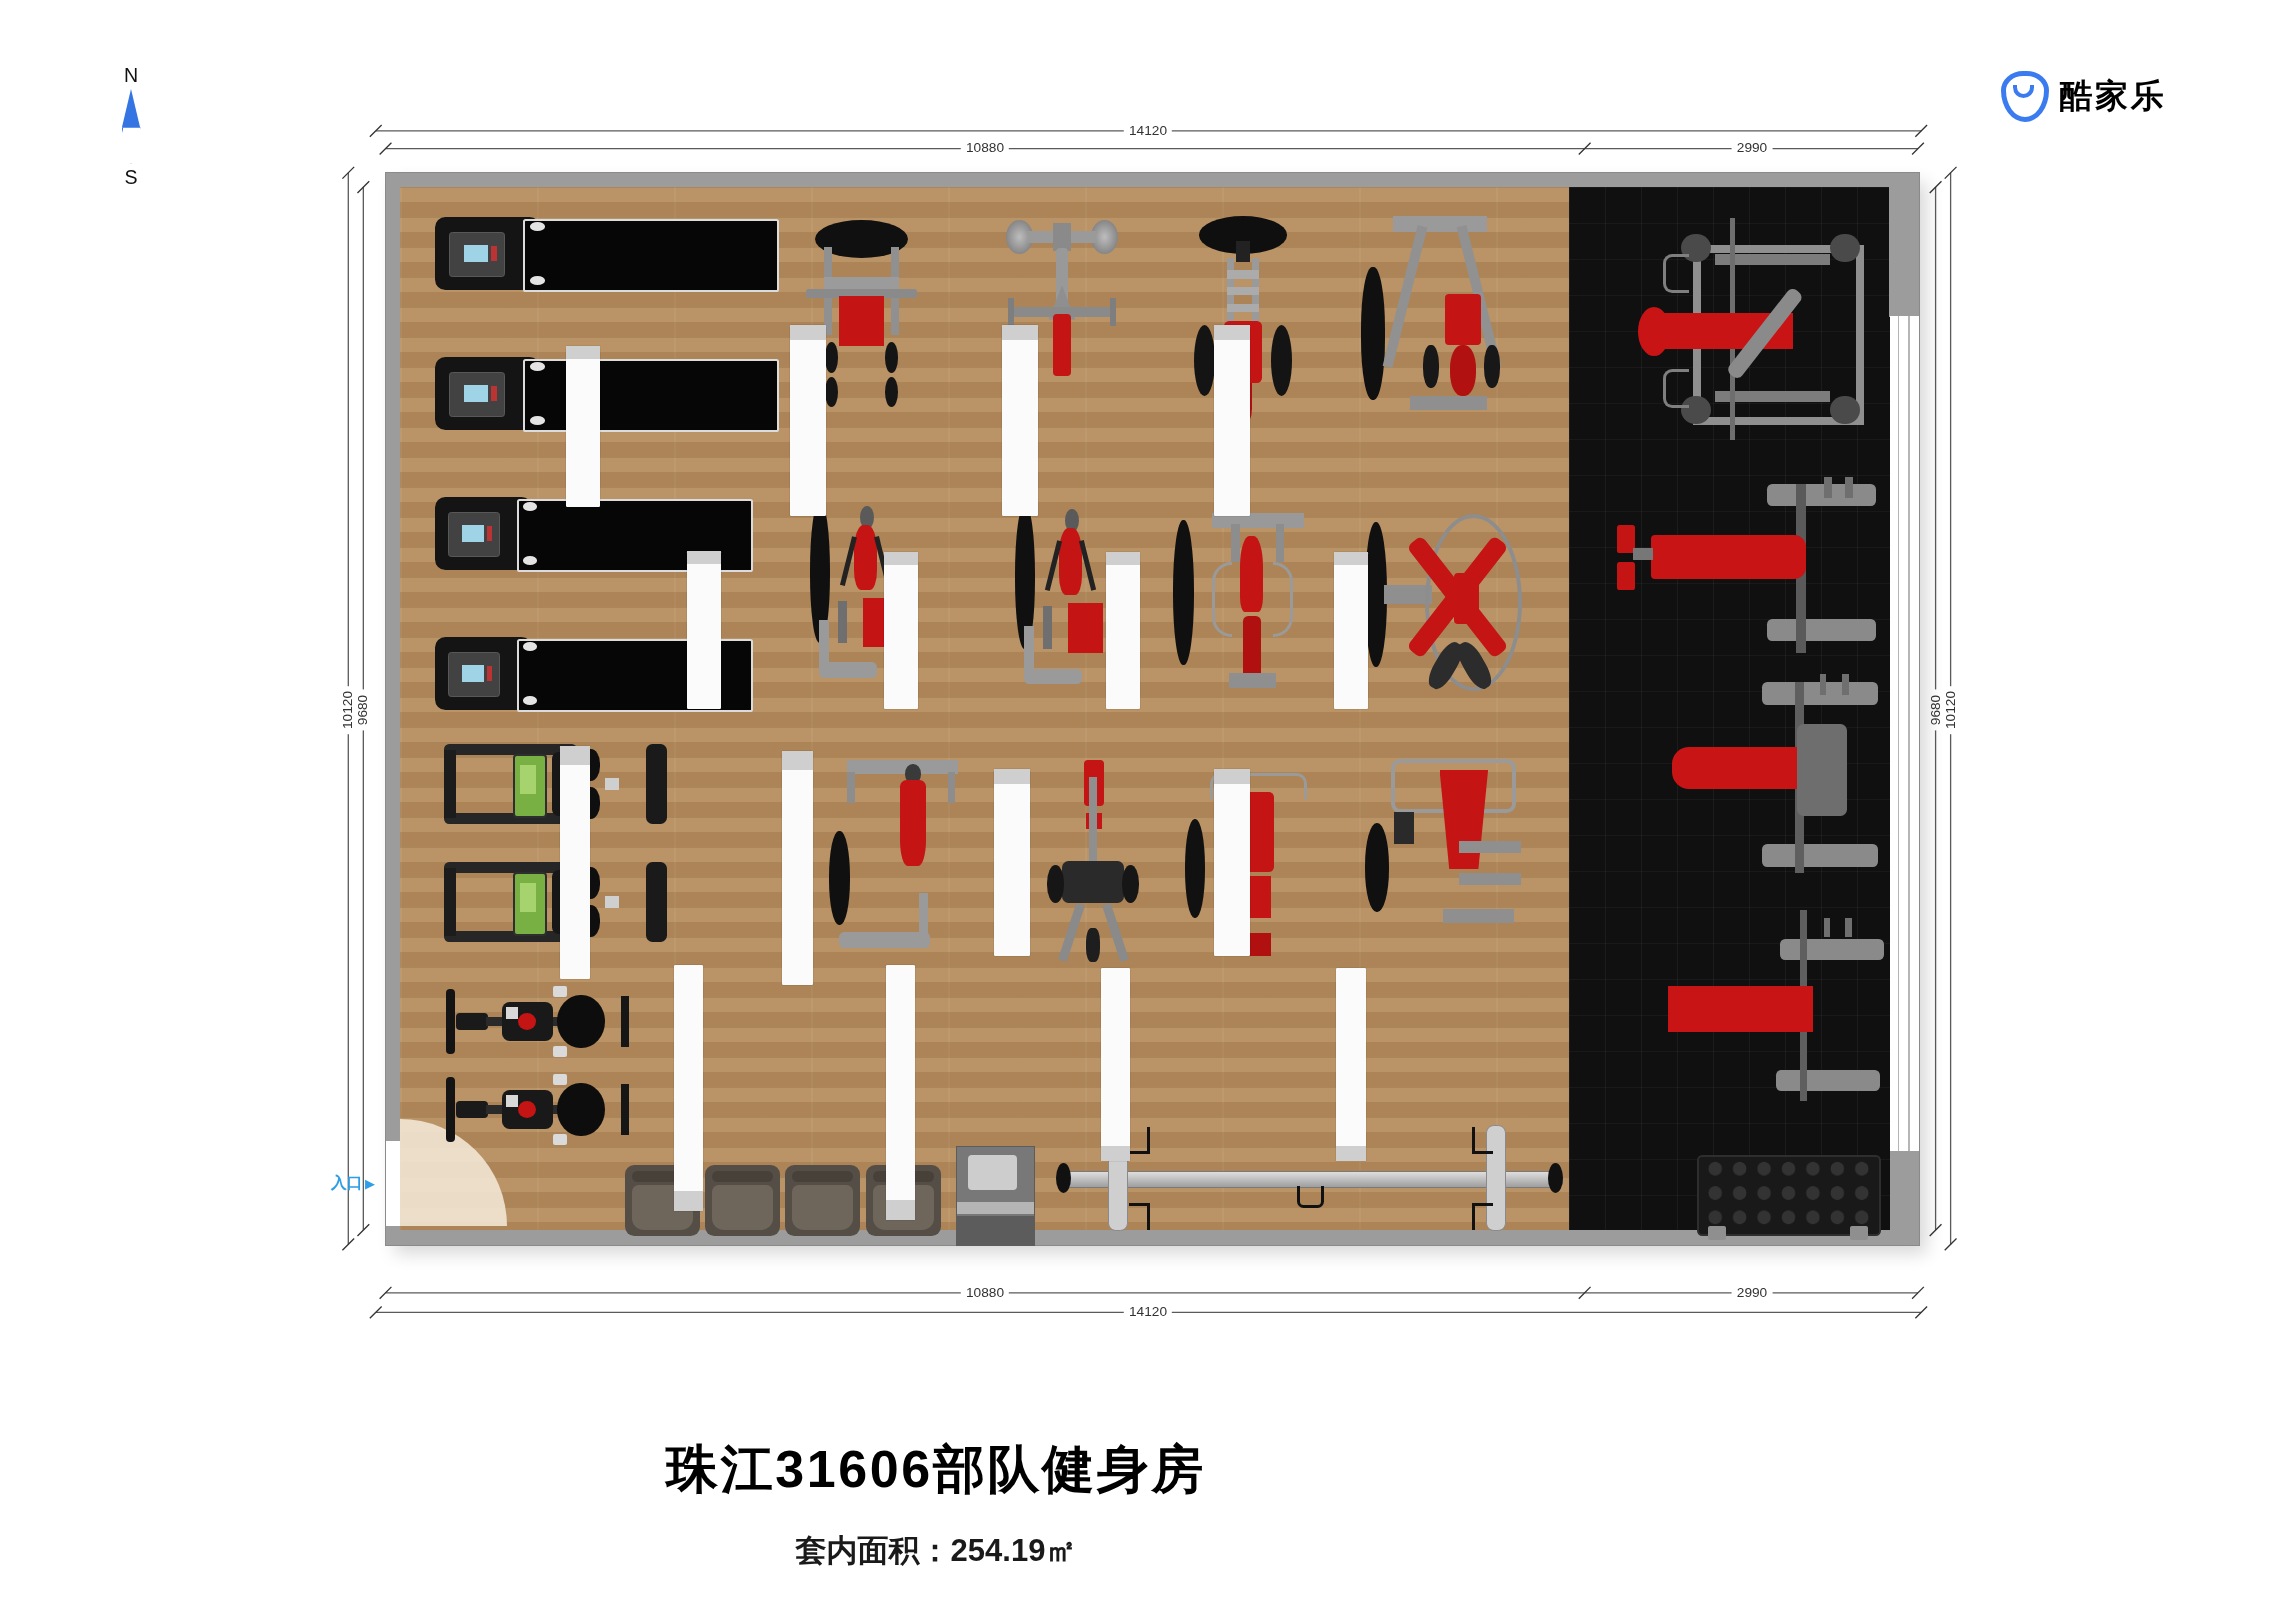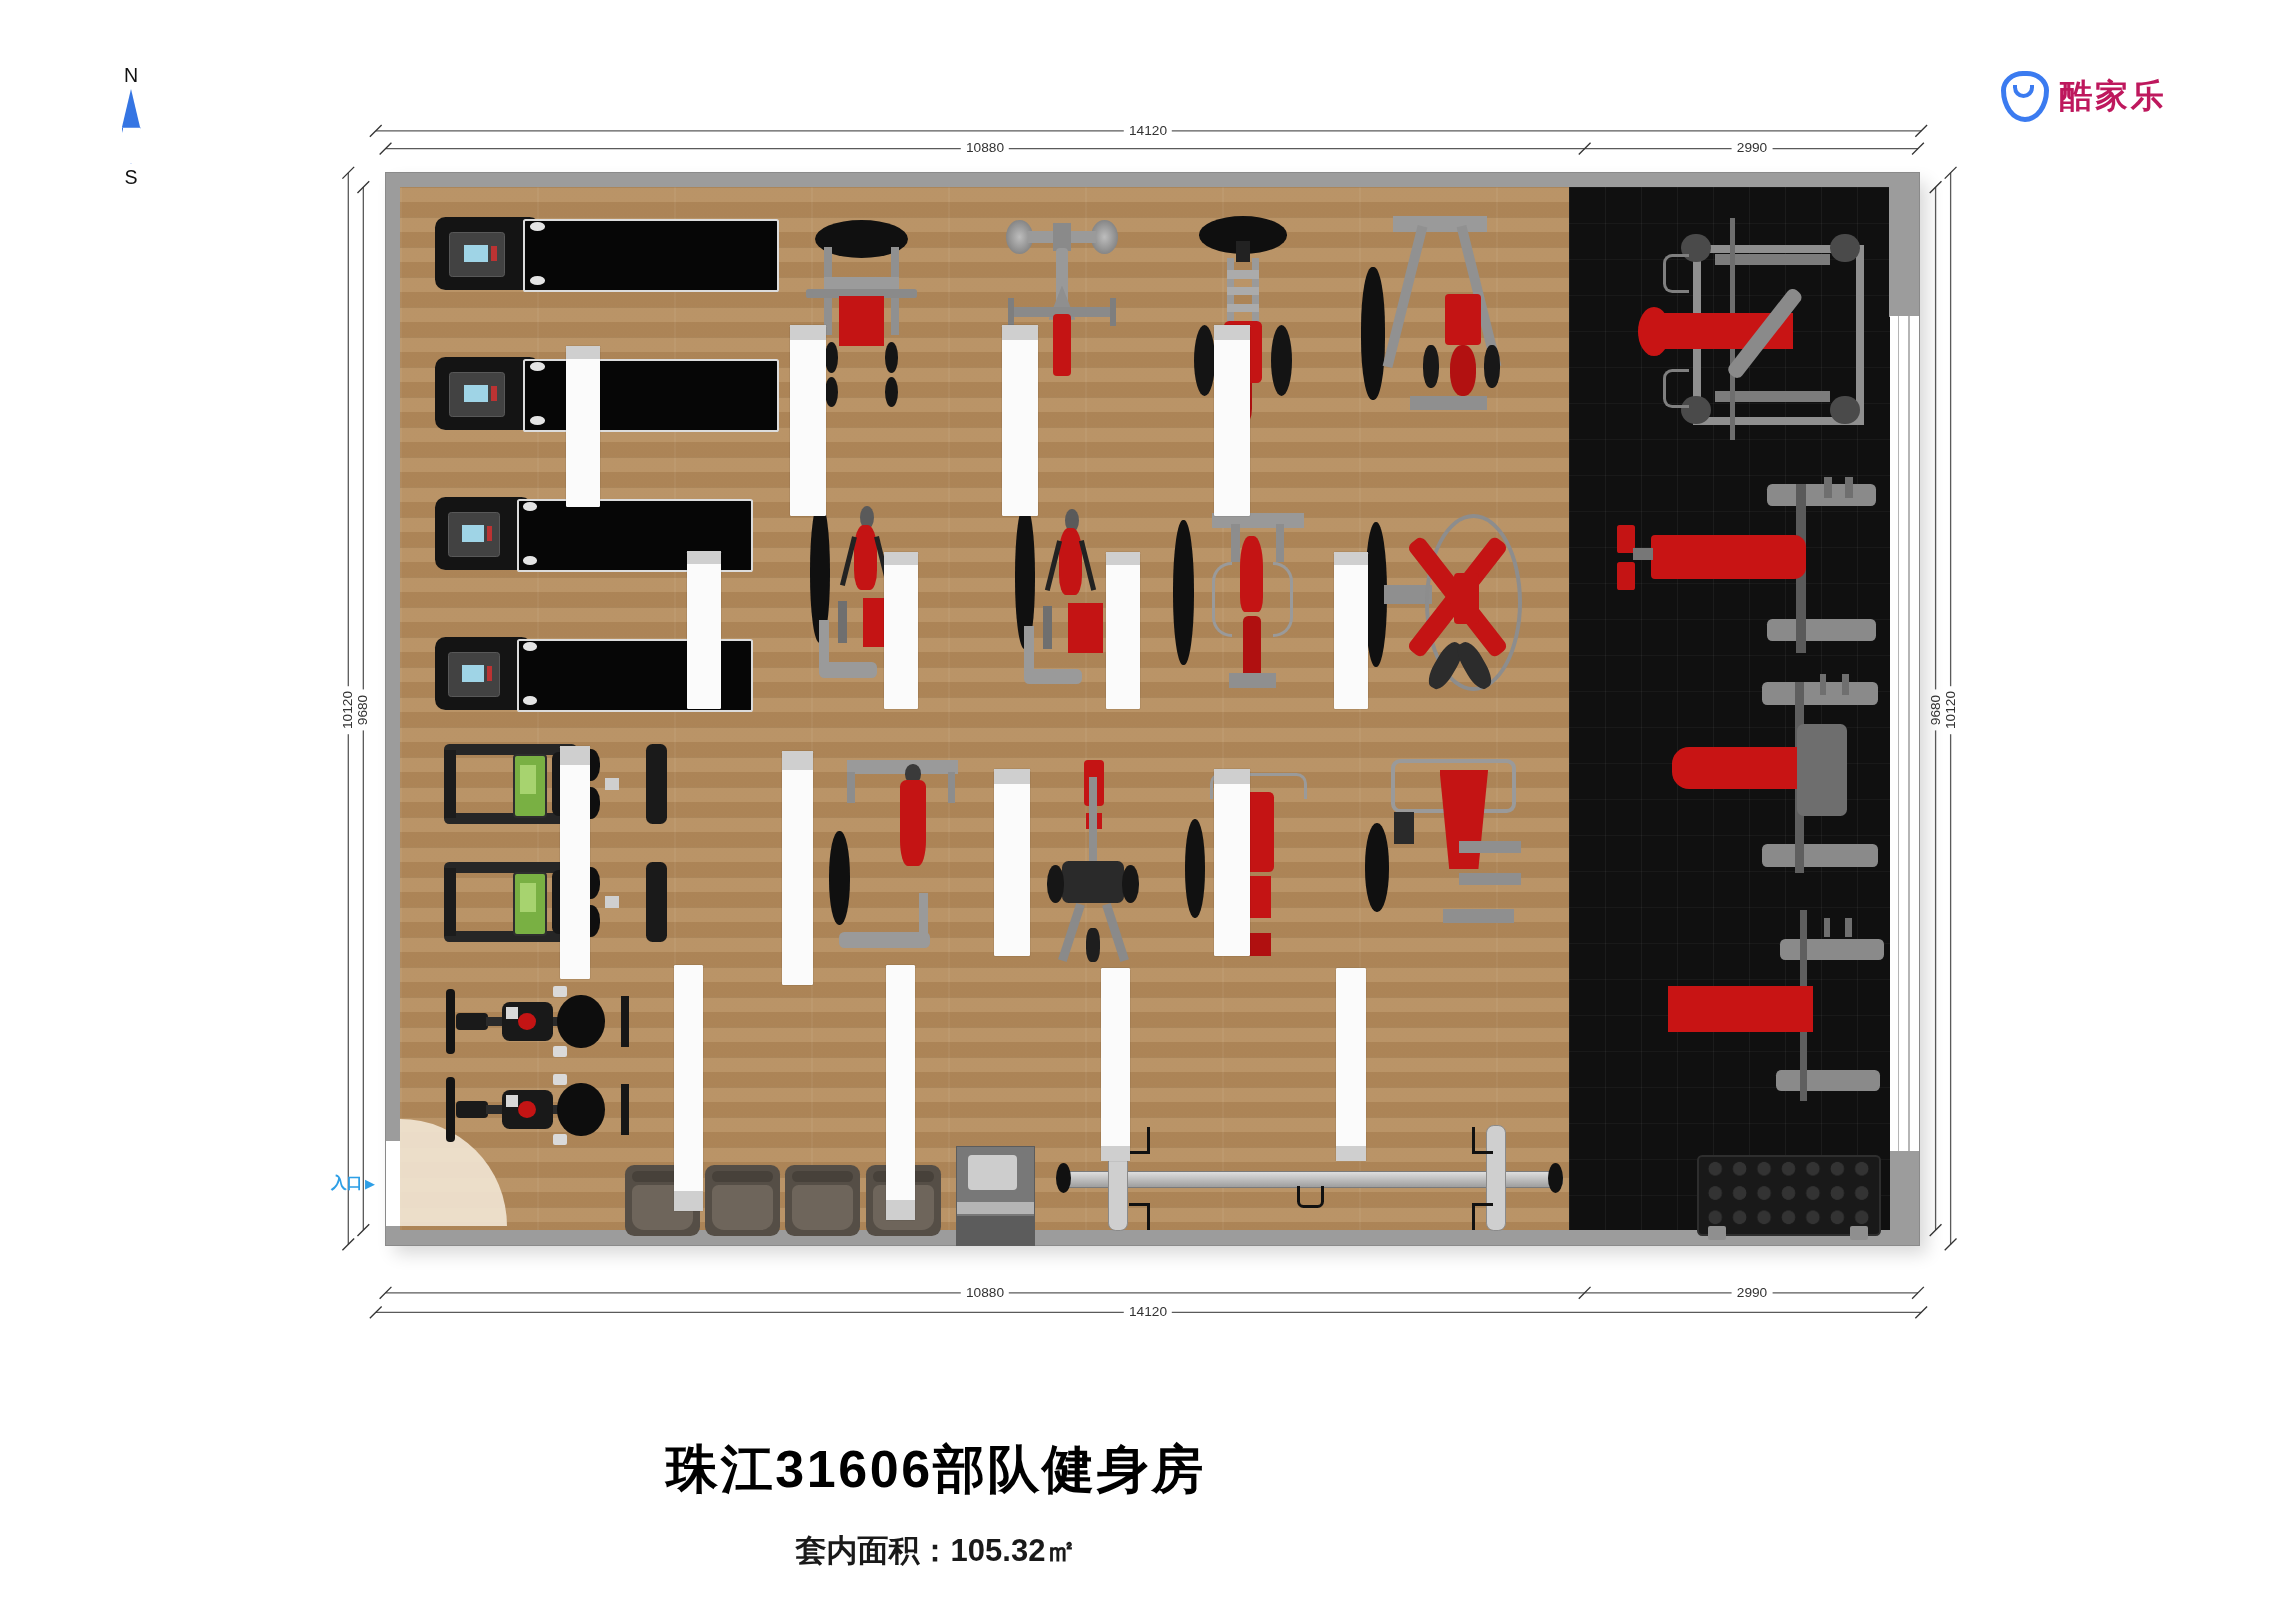--- a/index.html
+++ b/index.html
@@ -13,21 +13,21 @@
   #compass .lbl{font-size:19.6px;color:#111;line-height:21px;}
   #compass .needle-n{width:0;height:0;margin:2.6px auto 0;border-left:9.8px solid transparent;
      border-right:9.8px solid transparent;border-bottom:38px solid #3575e3;}
   #compass .needle-s{width:17px;height:35px;margin:0.7px auto 2.6px;background:#fff;border:1.3px solid #3575e3;
      clip-path:polygon(50% 100%,0 0,100% 0);}
   #logo{position:absolute;left:2001px;top:71px;display:flex;align-items:center;gap:10.5px;}
   #logo .shield{width:38px;height:41px;border:5.9px solid #3b7bf0;background:#fff;
      border-radius:46% 46% 50% 50%/38% 38% 62% 62%;position:relative;}
   #logo .smile{position:absolute;left:7.2px;top:9.2px;width:13px;height:9.2px;border:4.6px solid #3b7bf0;
      border-top:none;border-radius:0 0 13px 13px;}
-  #logo .brand{font-size:33px;color:#be185d;font-weight:600;letter-spacing:2.6px;}
+  #logo .brand{font-size:33px;color:#000000;font-weight:600;letter-spacing:2.6px;}
 
   .dlabel{position:absolute;transform:translate(-50%,-50%);background:#fff;color:#333;
      font-size:13.7px;padding:0 5.2px;white-space:nowrap;line-height:15.7px;}
   .dlabel.v{transform:translate(-50%,-50%) rotate(-90deg);}
 
   #entrance{position:absolute;left:331px;top:1173px;display:flex;align-items:center;gap:2.6px;
      color:#2e9fe6;font-size:15.7px;font-weight:bold;}
   #entrance .tri{font-size:13px;}
 
   #title-block{position:absolute;left:0;top:1435px;width:1872px;text-align:center;}
@@ -485,16 +485,16 @@
       </div>
   </div>
 
   <div id="entrance">
     <span>入口</span>
     <span class="tri">▶</span>
   </div>
 
   <div id="title-block">
     <div id="main-title">珠江31606部队健身房</div>
-    <div id="sub-title">套内面积：105.32㎡</div>
+    <div id="sub-title">套内面积：254.19㎡</div>
   </div>
 </div>
 
 
 </body></html>

